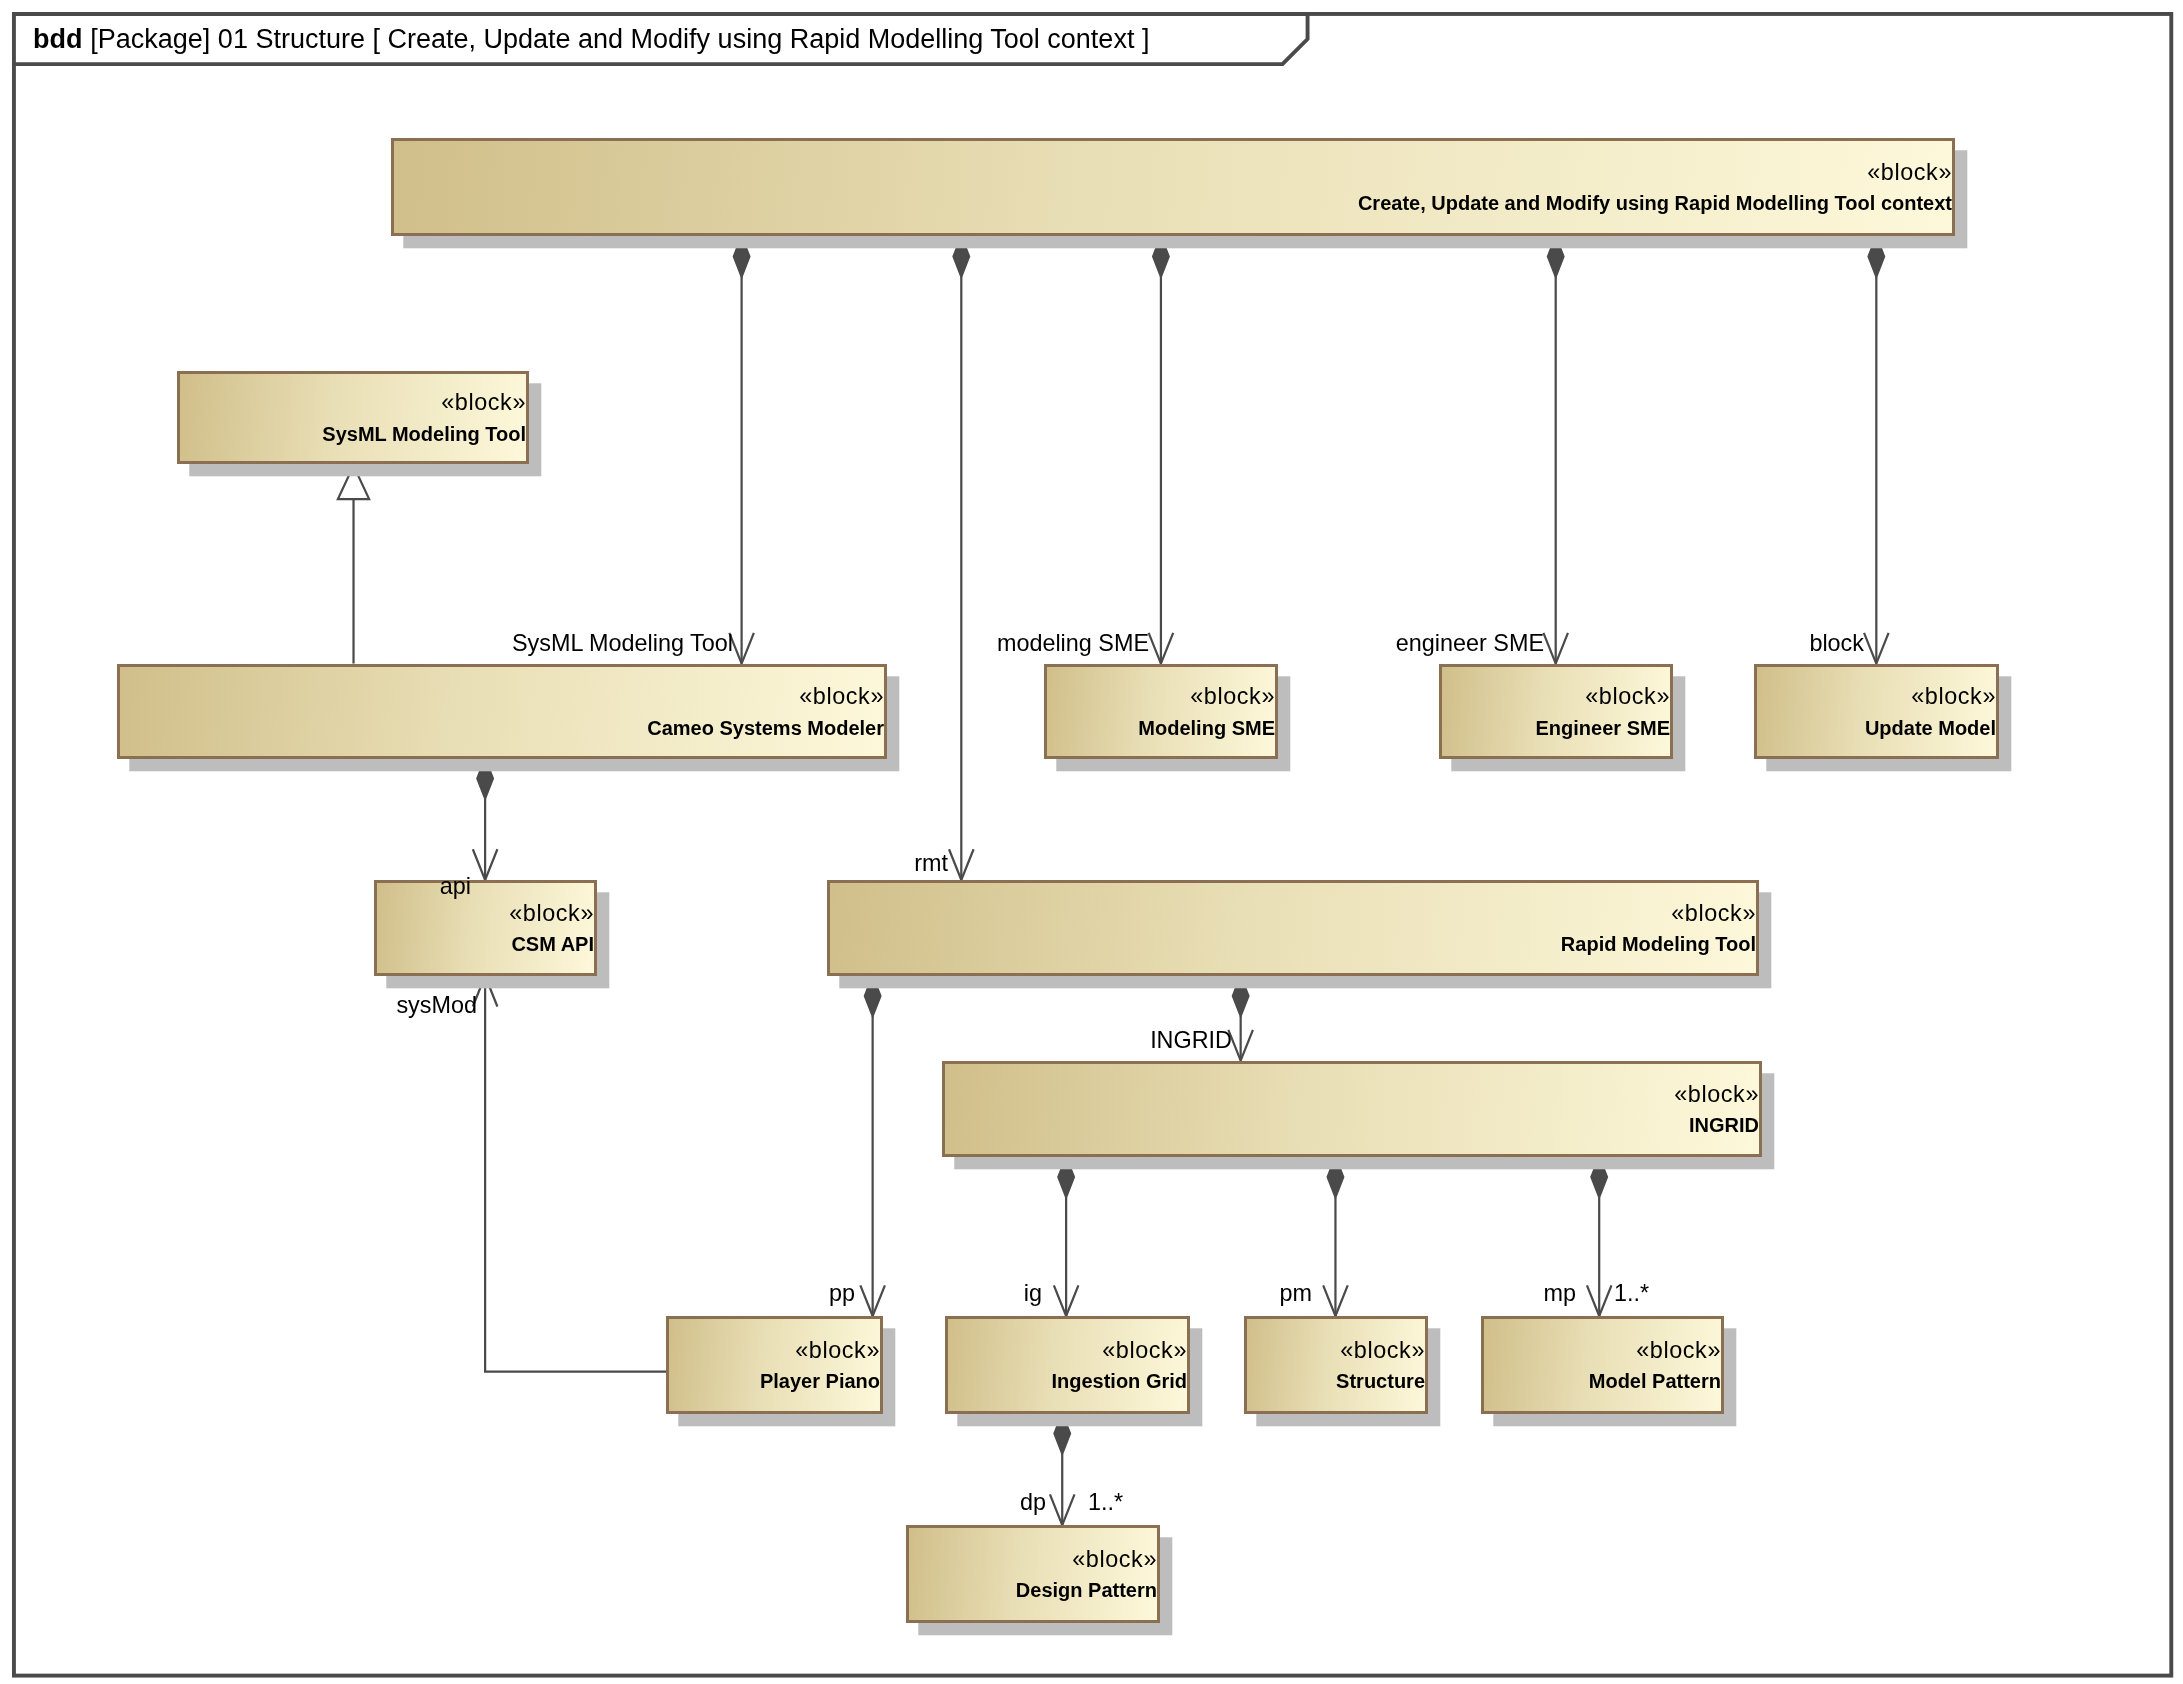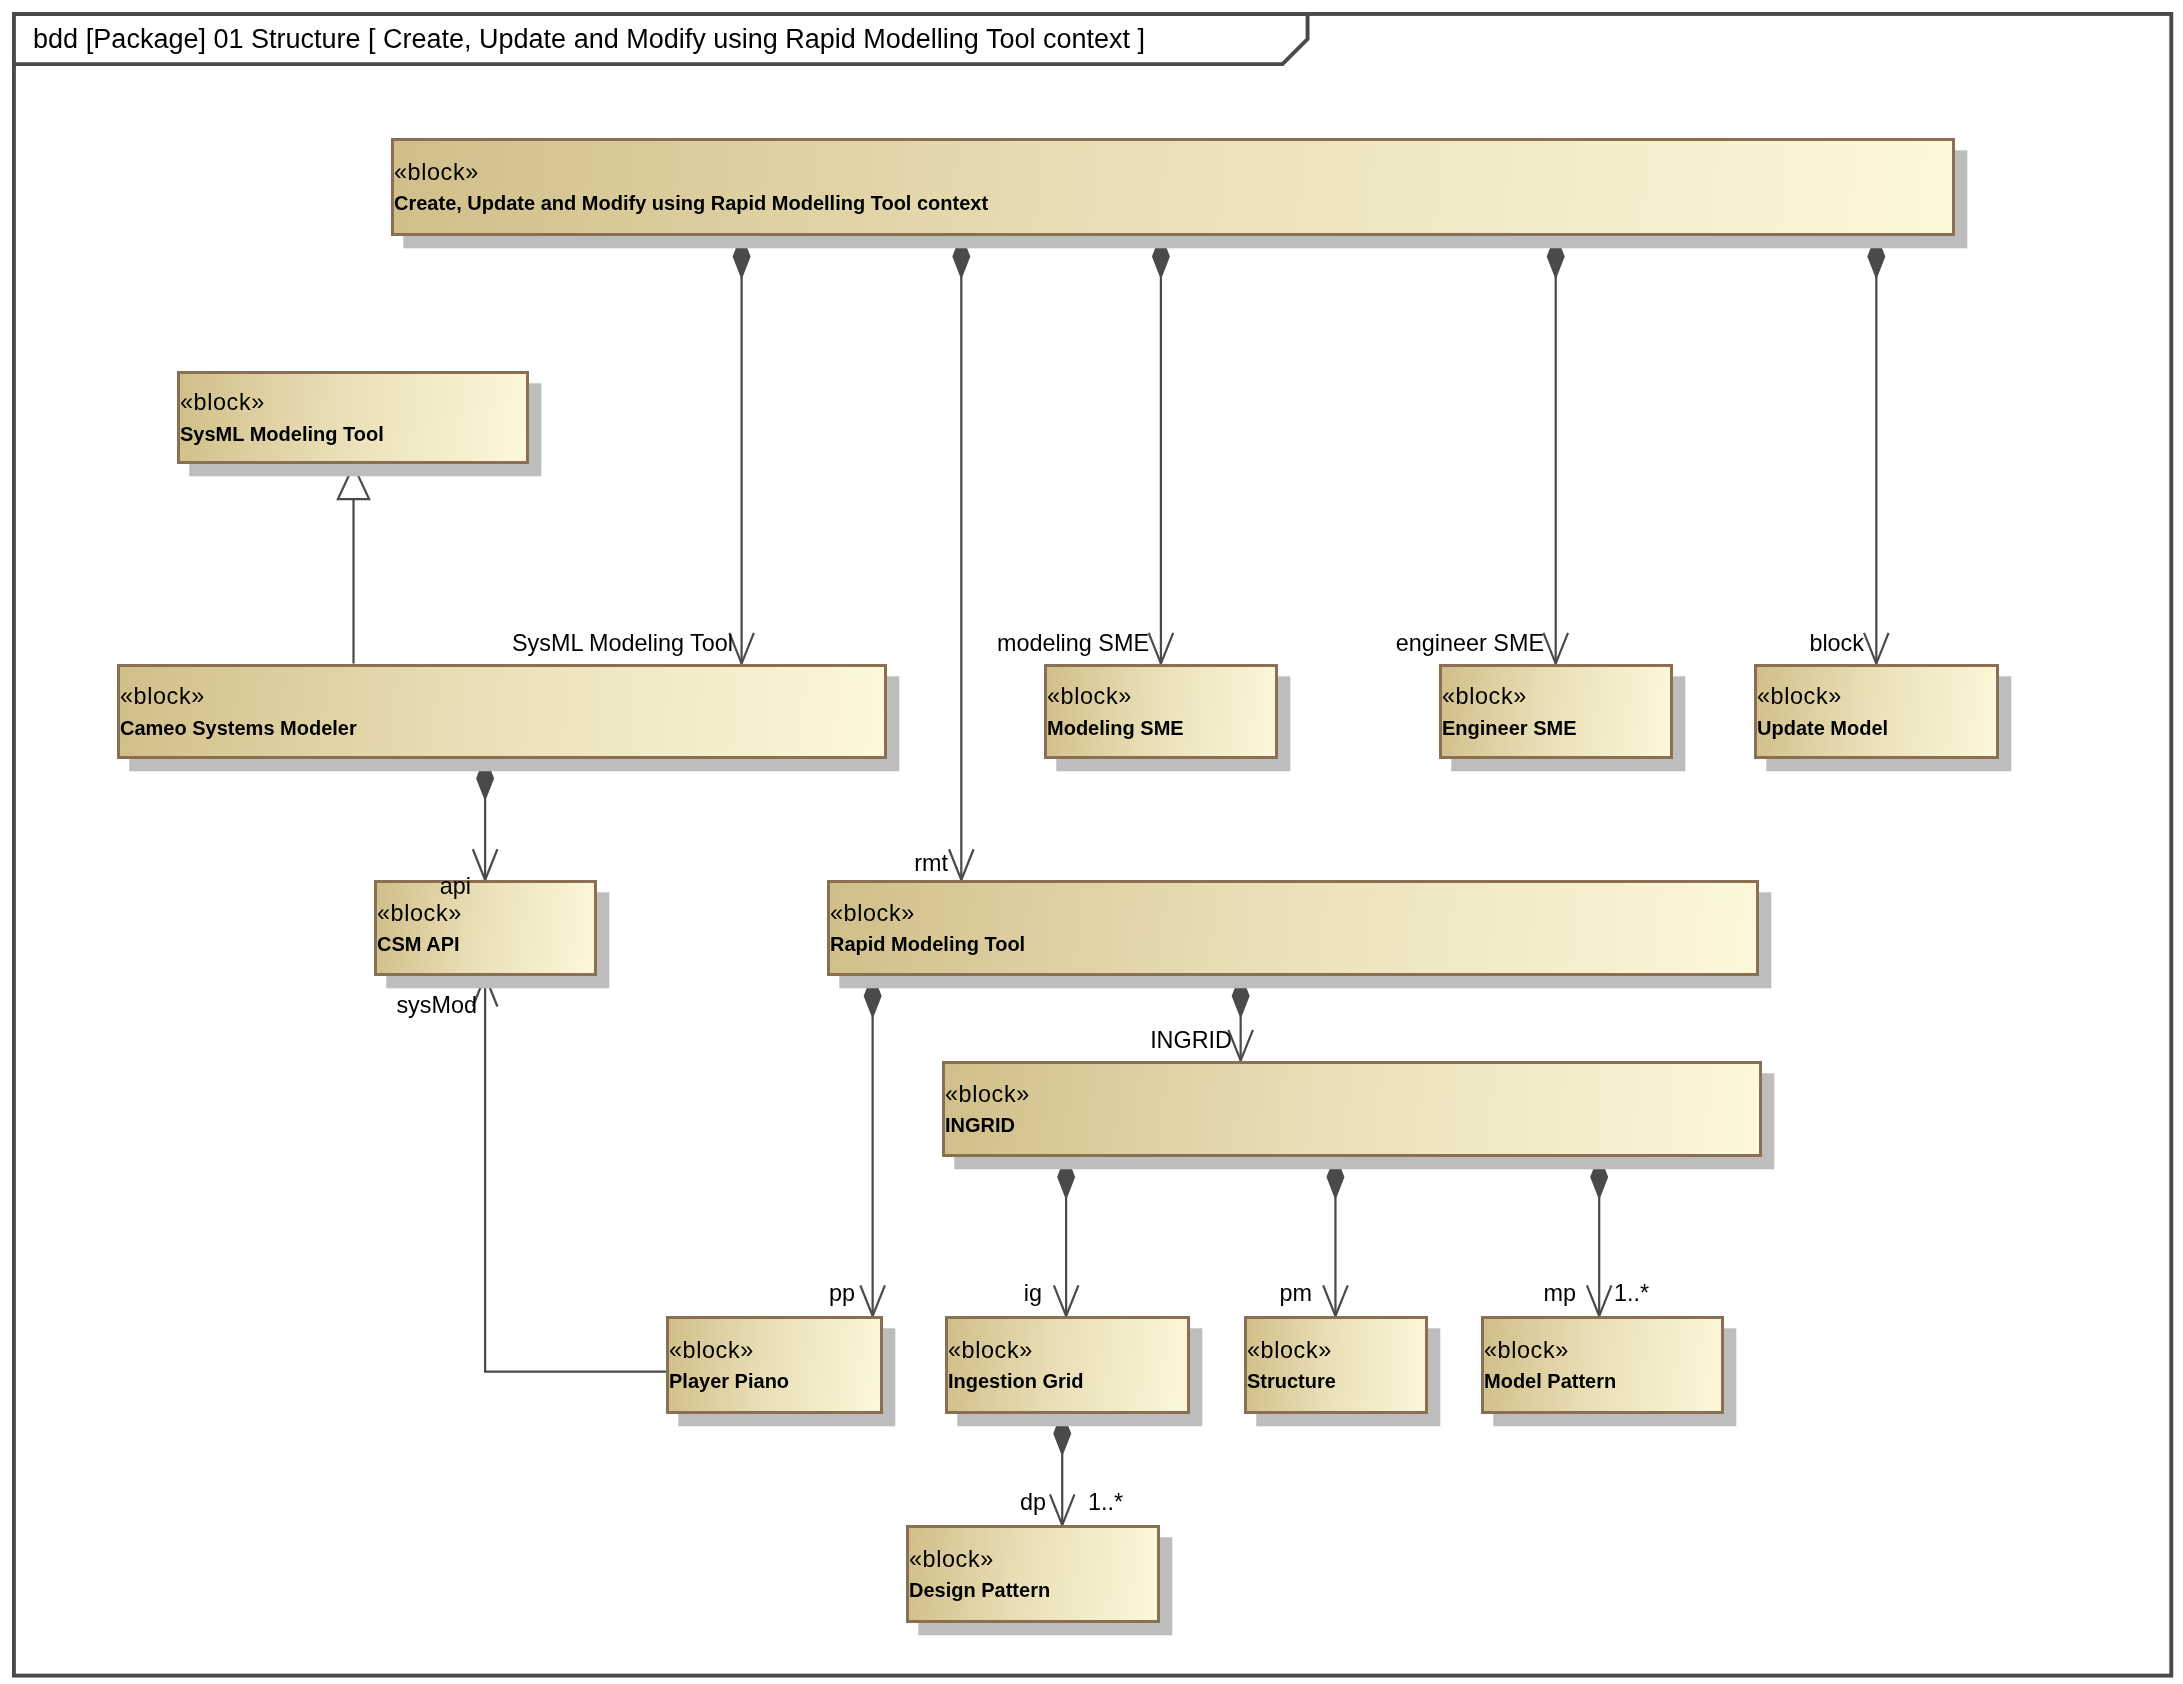--- a/index.html
+++ b/index.html
@@ -7,34 +7,34 @@
     position:relative;width:2183px;height:1684px;background:#ffffff;
     font-family:"Liberation Sans","DejaVu Sans",sans-serif;color:#000;
     overflow:hidden;
   }
   #wires{position:absolute;left:0;top:0;z-index:1;}
   .block{
     position:absolute;z-index:2;
     background:linear-gradient(95deg,#d0bf8a 0%,#e9dfb6 45%,#fdf8da 100%);
     border:3.3px solid #8a6f52;
     box-shadow:12.3px 12.3px 0 0 #bdbdbd;
-    display:flex;flex-direction:column;align-items:flex-start;justify-content:center;
+    display:flex;flex-direction:column;align-items:flex-end;justify-content:center;
     gap:9px;box-sizing:border-box;
   }
   .stereo{font-size:23.4px;line-height:1;letter-spacing:0.6px;}
   .bname{font-size:20px;line-height:1;font-weight:bold;}
   .elabel{
     position:absolute;z-index:3;font-size:23.4px;line-height:28px;white-space:nowrap;
   }
   .elabel.ralign{transform:translateX(-100%);}
   #frame-title{
     position:absolute;z-index:3;left:33px;top:14px;height:50px;line-height:51px;
     font-size:27px;white-space:nowrap;
   }
-  #frame-title .kw{font-weight:normal;}
+  #frame-title .kw{font-weight:bold;}
   #frame-title .rest{margin-left:7.8px;margin-top:48px;}
 </style>
 </head>
 <body>
 
 <div id="canvas">
 
   <svg id="wires" width="2183" height="1684" viewBox="0 0 3915 3020">
 
     <rect x="25" y="25" width="3869" height="2980" fill="none" stroke="#4a4a4a" stroke-width="7"></rect>

